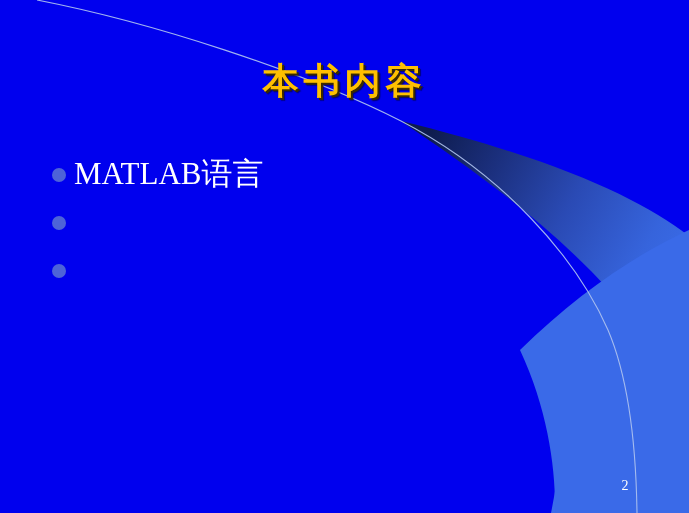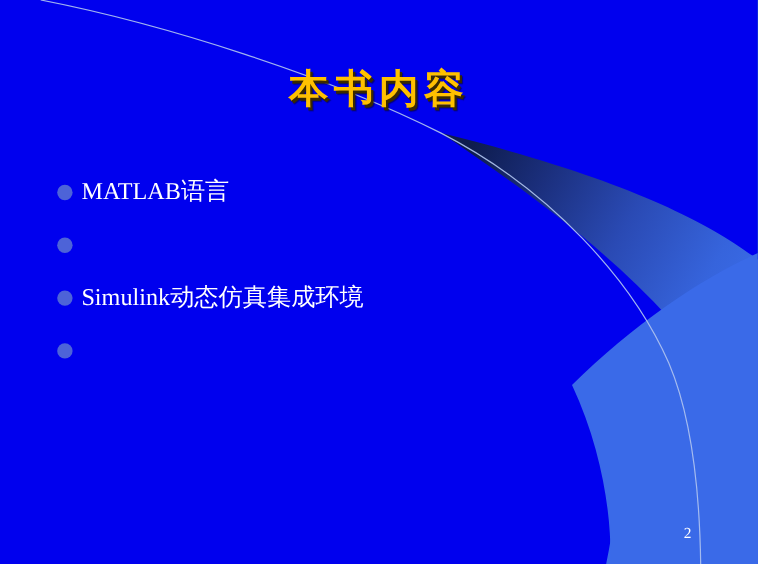--- a/index.html
+++ b/index.html
@@ -62,21 +62,21 @@
     height: 14px;
     border-radius: 50%;
     background: #4d63d8;
     margin-right: 8px;
     position: relative;
     top: 1px;
   }
   .bullet-text {
     flex: 1 1 auto;
     color: #ffffff;
-    font-size: 22px;
+    font-size: 31px;
     line-height: 36px;
     font-family: "Liberation Serif", "DejaVu Serif", serif;
     white-space: nowrap;
     letter-spacing: 0px;
   }
   #page-number {
     position: absolute;
     left: 612px;
     top: 478px;
     width: 26px;
@@ -139,22 +139,18 @@
   <ul id="bullet-list">
     <li class="bullet-row">
       <span class="bullet-dot"></span>
       <span class="bullet-text">MATLAB语言</span>
     </li>
     <li class="bullet-row">
       <span class="bullet-dot"></span>
     </li>
     <li class="bullet-row">
       <span class="bullet-dot"></span>
-      <span class="bullet-text">Simulink动态仿真集成环境</span>
-    </li>
-    <li class="bullet-row">
-      <span class="bullet-dot"></span>
     </li>
   </ul>
 
   <div id="page-number">2</div>
 
 </div>
 
 </body></html>

